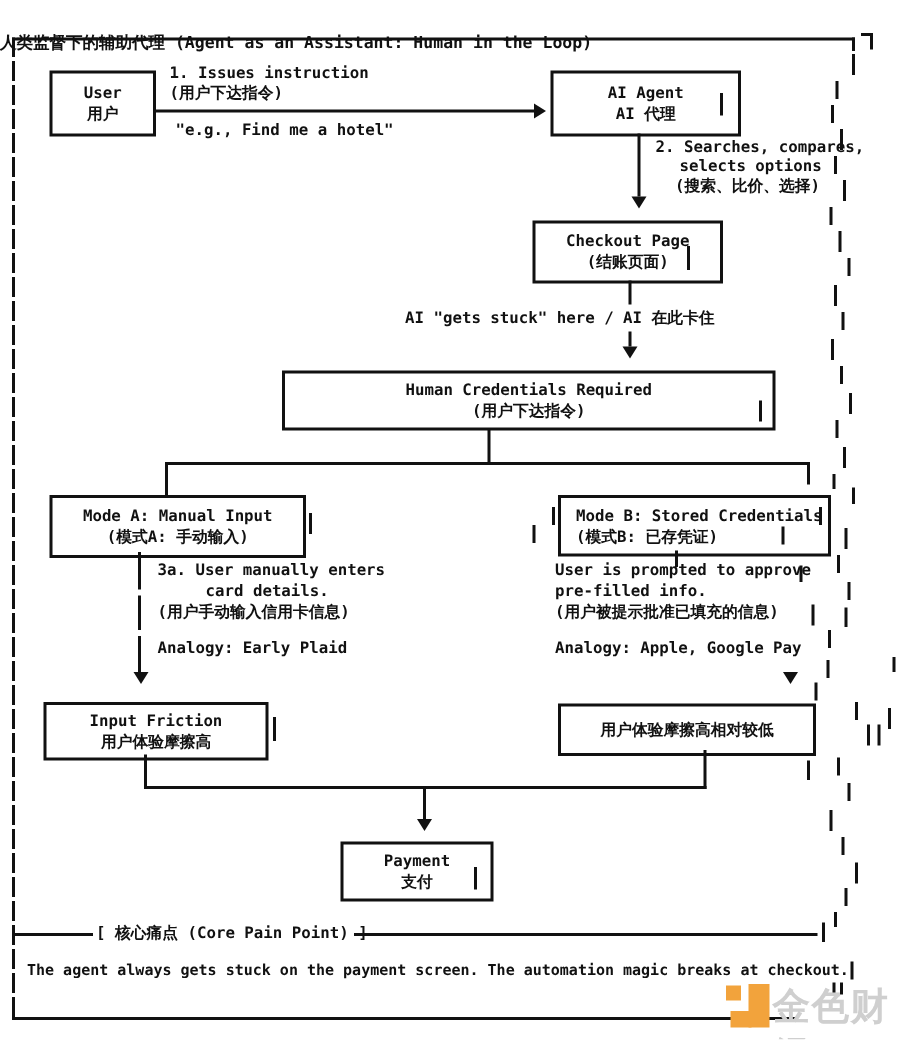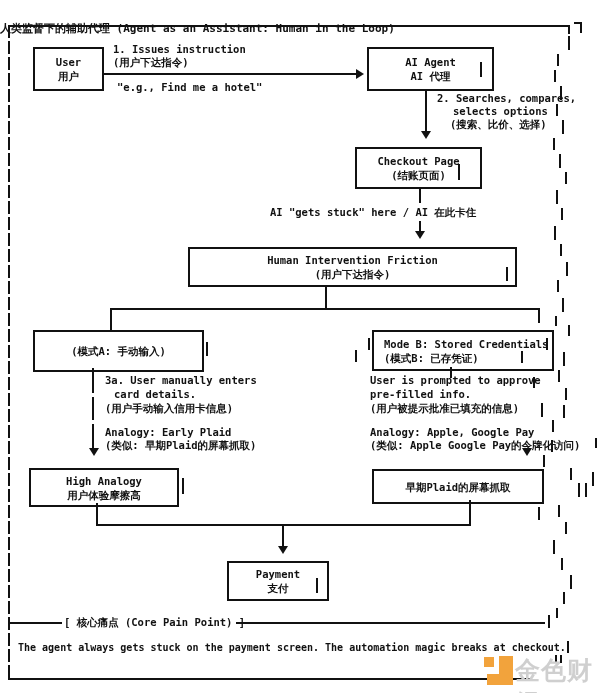--- a/index.html
+++ b/index.html
@@ -43,36 +43,37 @@
   </div>
   <div class="box" style="left:367px;top:47px;width:123px;height:40px">
     <span>AI Agent</span>
     <span>AI 代理</span>
   </div>
   <div class="box" style="left:355px;top:147px;width:123px;height:38px">
     <span>Checkout Page</span>
     <span>(结账页面)</span>
   </div>
   <div class="box" style="left:188px;top:247px;width:325px;height:36px">
-    <span>Human Intervention Friction</span>
+    <span>Human Credentials Required</span>
     <span>(用户下达指令)</span>
   </div>
   <div class="box" style="left:33px;top:330px;width:167px;height:38px">
+    <span>Mode A: Manual Input</span>
     <span>(模式A: 手动输入)</span>
   </div>
   <div class="box leftalign" style="left:372px;top:330px;width:168px;height:37px">
     <span>Mode B: Stored Credentials</span>
     <span>(模式B: 已存凭证)</span>
   </div>
   <div class="box" style="left:29px;top:468px;width:146px;height:35px">
-    <span>High Analogy</span>
+    <span>Input Friction</span>
     <span>用户体验摩擦高</span>
   </div>
   <div class="box" style="left:372px;top:469px;width:168px;height:31px">
-    <span>早期Plaid的屏幕抓取</span>
+    <span>用户体验摩擦高相对较低</span>
   </div>
   <div class="box" style="left:227px;top:561px;width:98px;height:36px">
     <span>Payment</span>
     <span>支付</span>
   </div>
 
   <div class="t" style="left:113px;top:43px">1. Issues instruction</div>
   <div class="t" style="left:113px;top:56px">(用户下达指令)</div>
   <div class="ln" style="left:104px;top:73px;width:253px;height:2px"></div>
   <div class="arr-r" style="left:356px;top:69px"></div>
@@ -92,31 +93,29 @@
   <div class="ln" style="left:325px;top:286px;width:2px;height:23px"></div>
   <div class="ln" style="left:110px;top:308px;width:430px;height:2px"></div>
   <div class="ln" style="left:110px;top:310px;width:2px;height:20px"></div>
   <div class="ln" style="left:538px;top:310px;width:2px;height:13px"></div>
 
   <div class="ln" style="left:92px;top:368px;width:2px;height:25px"></div>
   <div class="ln" style="left:92px;top:397px;width:2px;height:23px"></div>
   <div class="ln" style="left:92px;top:424px;width:2px;height:24px"></div>
   <div class="arr-d" style="left:89px;top:448px"></div>
   <div class="t" style="left:105px;top:374px">3a. User manually enters</div>
-  <div class="t" style="left:114px;top:388px">card details.</div>
+  <div class="t" style="left:137px;top:388px">card details.</div>
   <div class="t" style="left:105px;top:402px">(用户手动输入信用卡信息)</div>
   <div class="t" style="left:105px;top:426px">Analogy: Early Plaid</div>
-  <div class="t" style="left:105px;top:439px">(类似: 早期Plaid的屏幕抓取)</div>
 
   <div class="ln" style="left:450px;top:367px;width:2px;height:11px"></div>
   <div class="t" style="left:370px;top:374px">User is prompted to approve</div>
   <div class="t" style="left:370px;top:388px">pre-filled info.</div>
   <div class="t" style="left:370px;top:402px">(用户被提示批准已填充的信息)</div>
   <div class="t" style="left:370px;top:426px">Analogy: Apple, Google Pay</div>
-  <div class="t" style="left:370px;top:439px">(类似: Apple Google Pay的令牌化访问)</div>
   <div class="arr-d" style="left:522px;top:448px"></div>
 
   <div class="ln" style="left:96px;top:503px;width:2px;height:23px"></div>
   <div class="ln" style="left:469px;top:500px;width:2px;height:26px"></div>
   <div class="ln" style="left:96px;top:524px;width:375px;height:2px"></div>
   <div class="ln" style="left:282px;top:526px;width:2px;height:20px"></div>
   <div class="arr-d" style="left:278px;top:546px"></div>
 
   <div class="ln" style="left:8px;top:622px;width:54px;height:2px"></div>
   <div class="t" style="left:64px;top:616px">[ 核心痛点 (Core Pain Point) ]</div>

